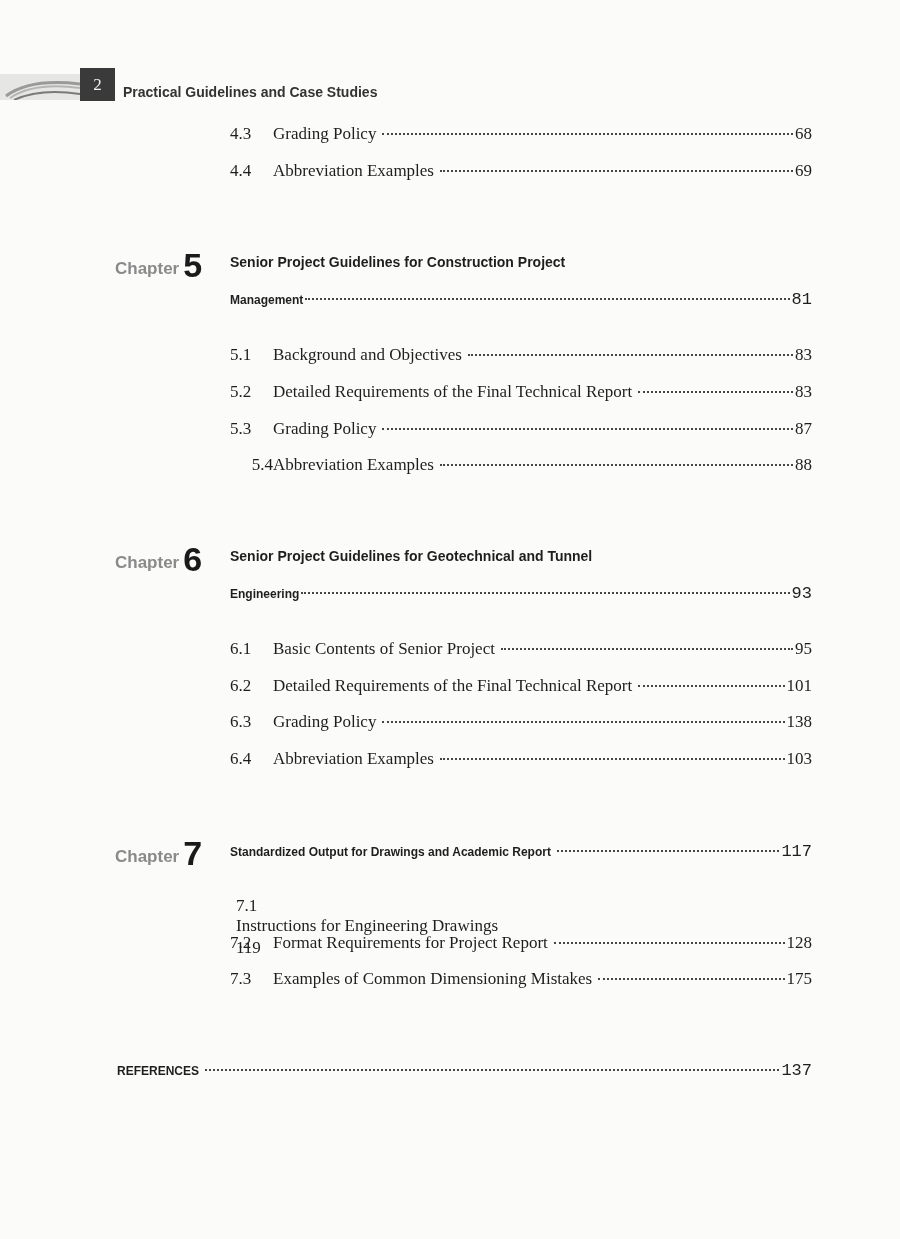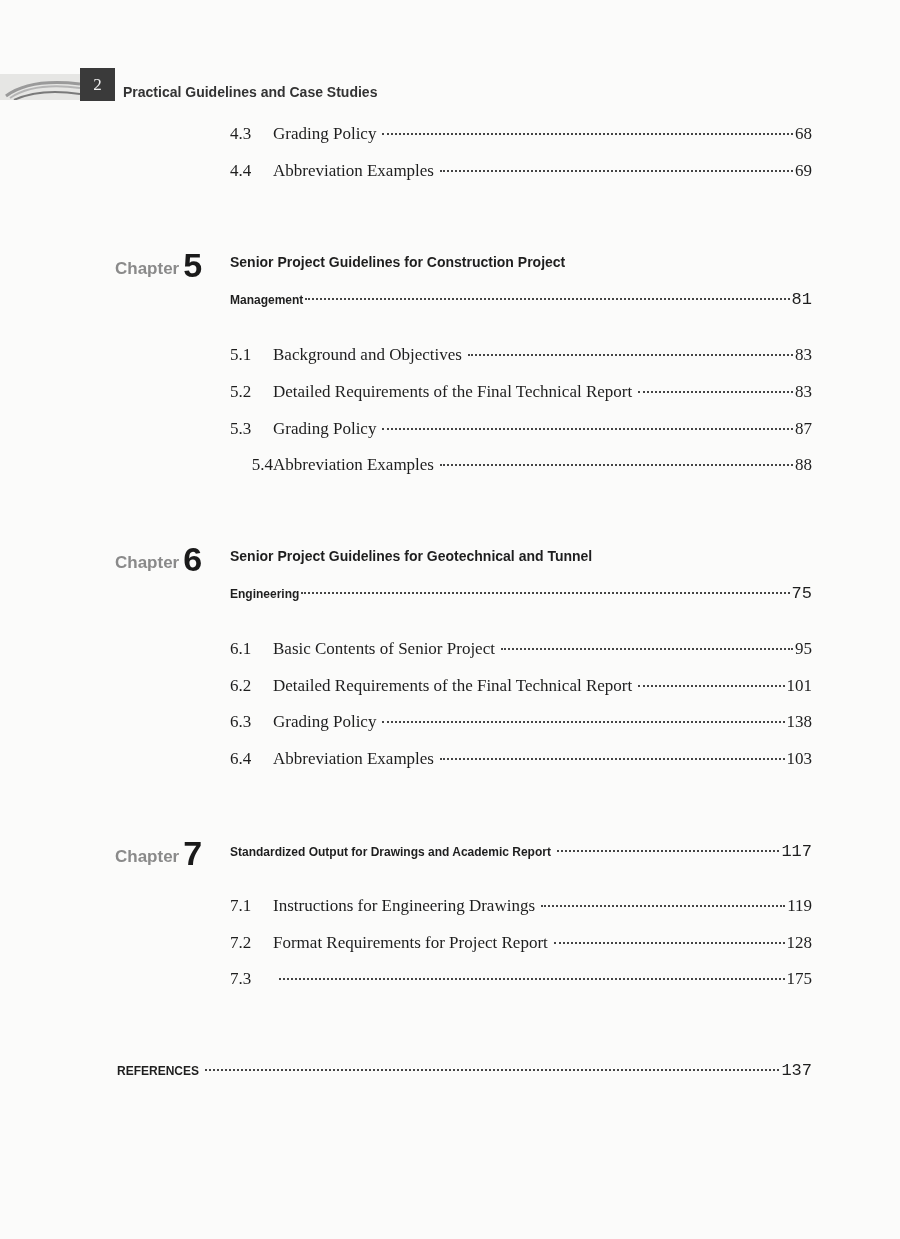--- a/index.html
+++ b/index.html
@@ -128,21 +128,21 @@
   <span class="page">88</span>
 </div>
 
 <div class="chapter-label" style="top:540px;">
   <span>Chapter</span><span class="num">6</span>
 </div>
 <div class="chapter-title" style="top:548px;">Senior Project Guidelines for Geotechnical and Tunnel</div>
 <div class="chapter-row" style="left:230px; top:584px; width:582px;">
   <span class="sec-title">Engineering</span>
   <span class="leader" style="margin-left:2px;"></span>
-  <span class="page">75</span>
+  <span class="page">93</span>
 </div>
 
 <div class="toc-row" style="left:230px; top:639px; width:582px;">
   <span class="sec-num">6.1</span>
   <span class="sec-title">Basic Contents of Senior Project</span>
   <span class="leader"></span>
   <span class="page">95</span>
 </div>
 <div class="toc-row" style="left:230px; top:676px; width:582px;">
   <span class="sec-num">6.2</span>
@@ -165,34 +165,35 @@
 
 <div class="chapter-label" style="top:834px;">
   <span>Chapter</span><span class="num">7</span>
 </div>
 <div class="chapter-row" style="left:230px; top:842px; width:582px;">
   <span class="sec-title">Standardized Output for Drawings and Academic Report</span>
   <span class="leader"></span>
   <span class="page">117</span>
 </div>
 
-<div class="toc-row" style="left:230px; top:896px; width:582px;">
+<div class="toc-row" style="left:230px; top:896px; width:582px;flex-direction:column;">
   <span class="sec-num">7.1</span>
   <span class="sec-title">Instructions for Engineering Drawings</span>
   <span class="leader"></span>
   <span class="page">119</span>
 </div>
 <div class="toc-row" style="left:230px; top:933px; width:582px;">
   <span class="sec-num">7.2</span>
   <span class="sec-title">Format Requirements for Project Report</span>
   <span class="leader"></span>
   <span class="page">128</span>
 </div>
 <div class="toc-row" style="left:230px; top:969px; width:582px;">
   <span class="sec-num">7.3</span>
+  <span class="sec-title">Examples of Common Dimensioning Mistakes</span>
   <span class="leader"></span>
   <span class="page">175</span>
 </div>
 
 <div class="chapter-row" style="left:117px; top:1061px; width:695px;">
   <span class="sec-title">REFERENCES</span>
   <span class="leader"></span>
   <span class="page">137</span>
 </div>
 

